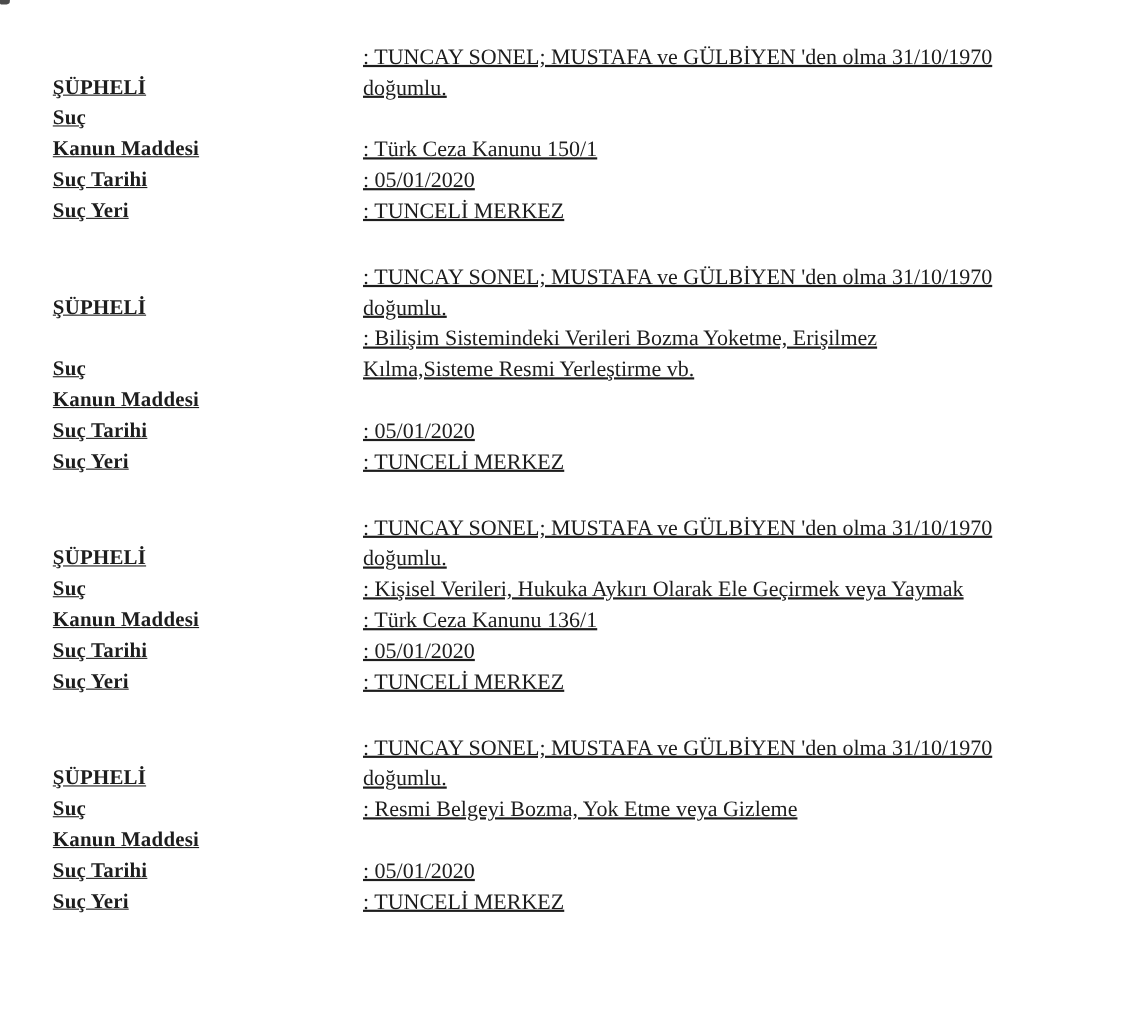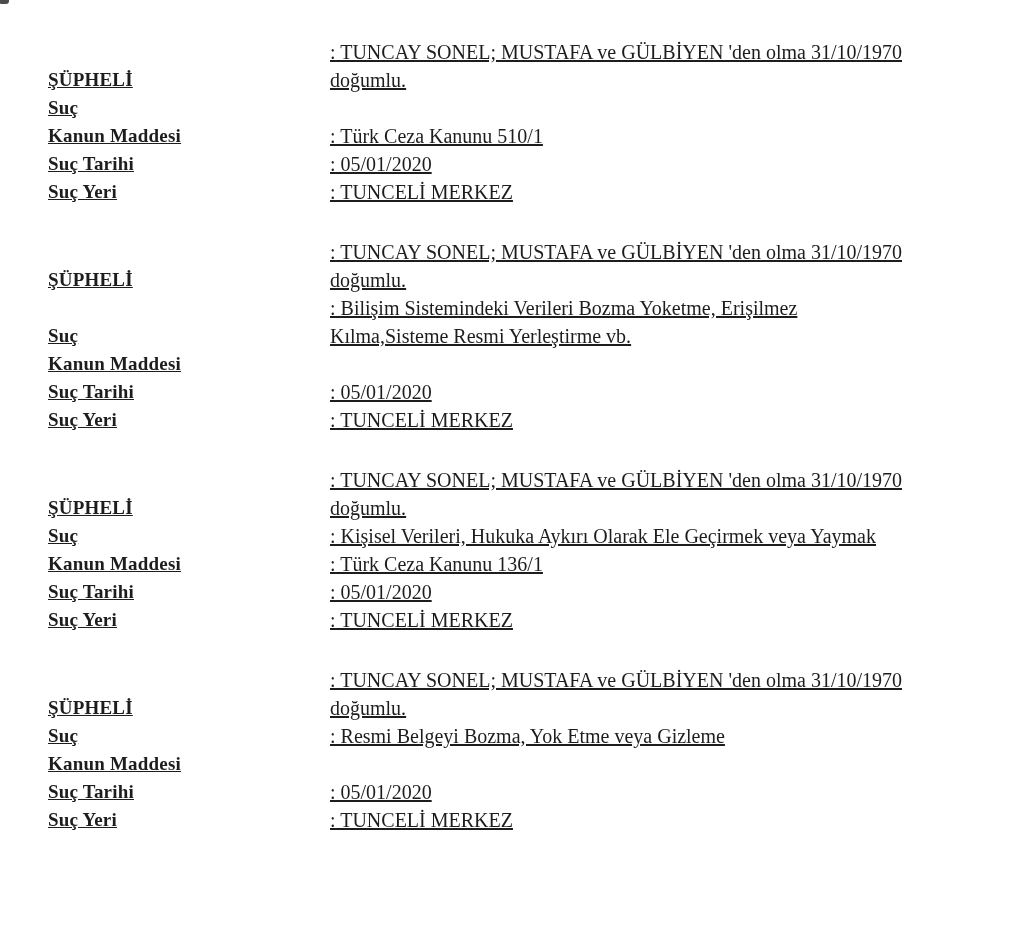--- a/index.html
+++ b/index.html
@@ -55,21 +55,21 @@
     <div class="row">
       <div class="label">ŞÜPHELİ</div>
       <div class="value">: TUNCAY SONEL; MUSTAFA ve GÜLBİYEN 'den olma 31/10/1970
 doğumlu.</div>
     </div>
     <div class="row">
       <div class="label">Suç</div>
     </div>
     <div class="row">
       <div class="label">Kanun Maddesi</div>
-      <div class="value">: Türk Ceza Kanunu 510/1</div>
+      <div class="value">: Türk Ceza Kanunu 150/1</div>
     </div>
     <div class="row">
       <div class="label">Suç Tarihi</div>
       <div class="value">: 05/01/2020</div>
     </div>
     <div class="row">
       <div class="label">Suç Yeri</div>
       <div class="value">: TUNCELİ MERKEZ</div>
     </div>
   </section>

